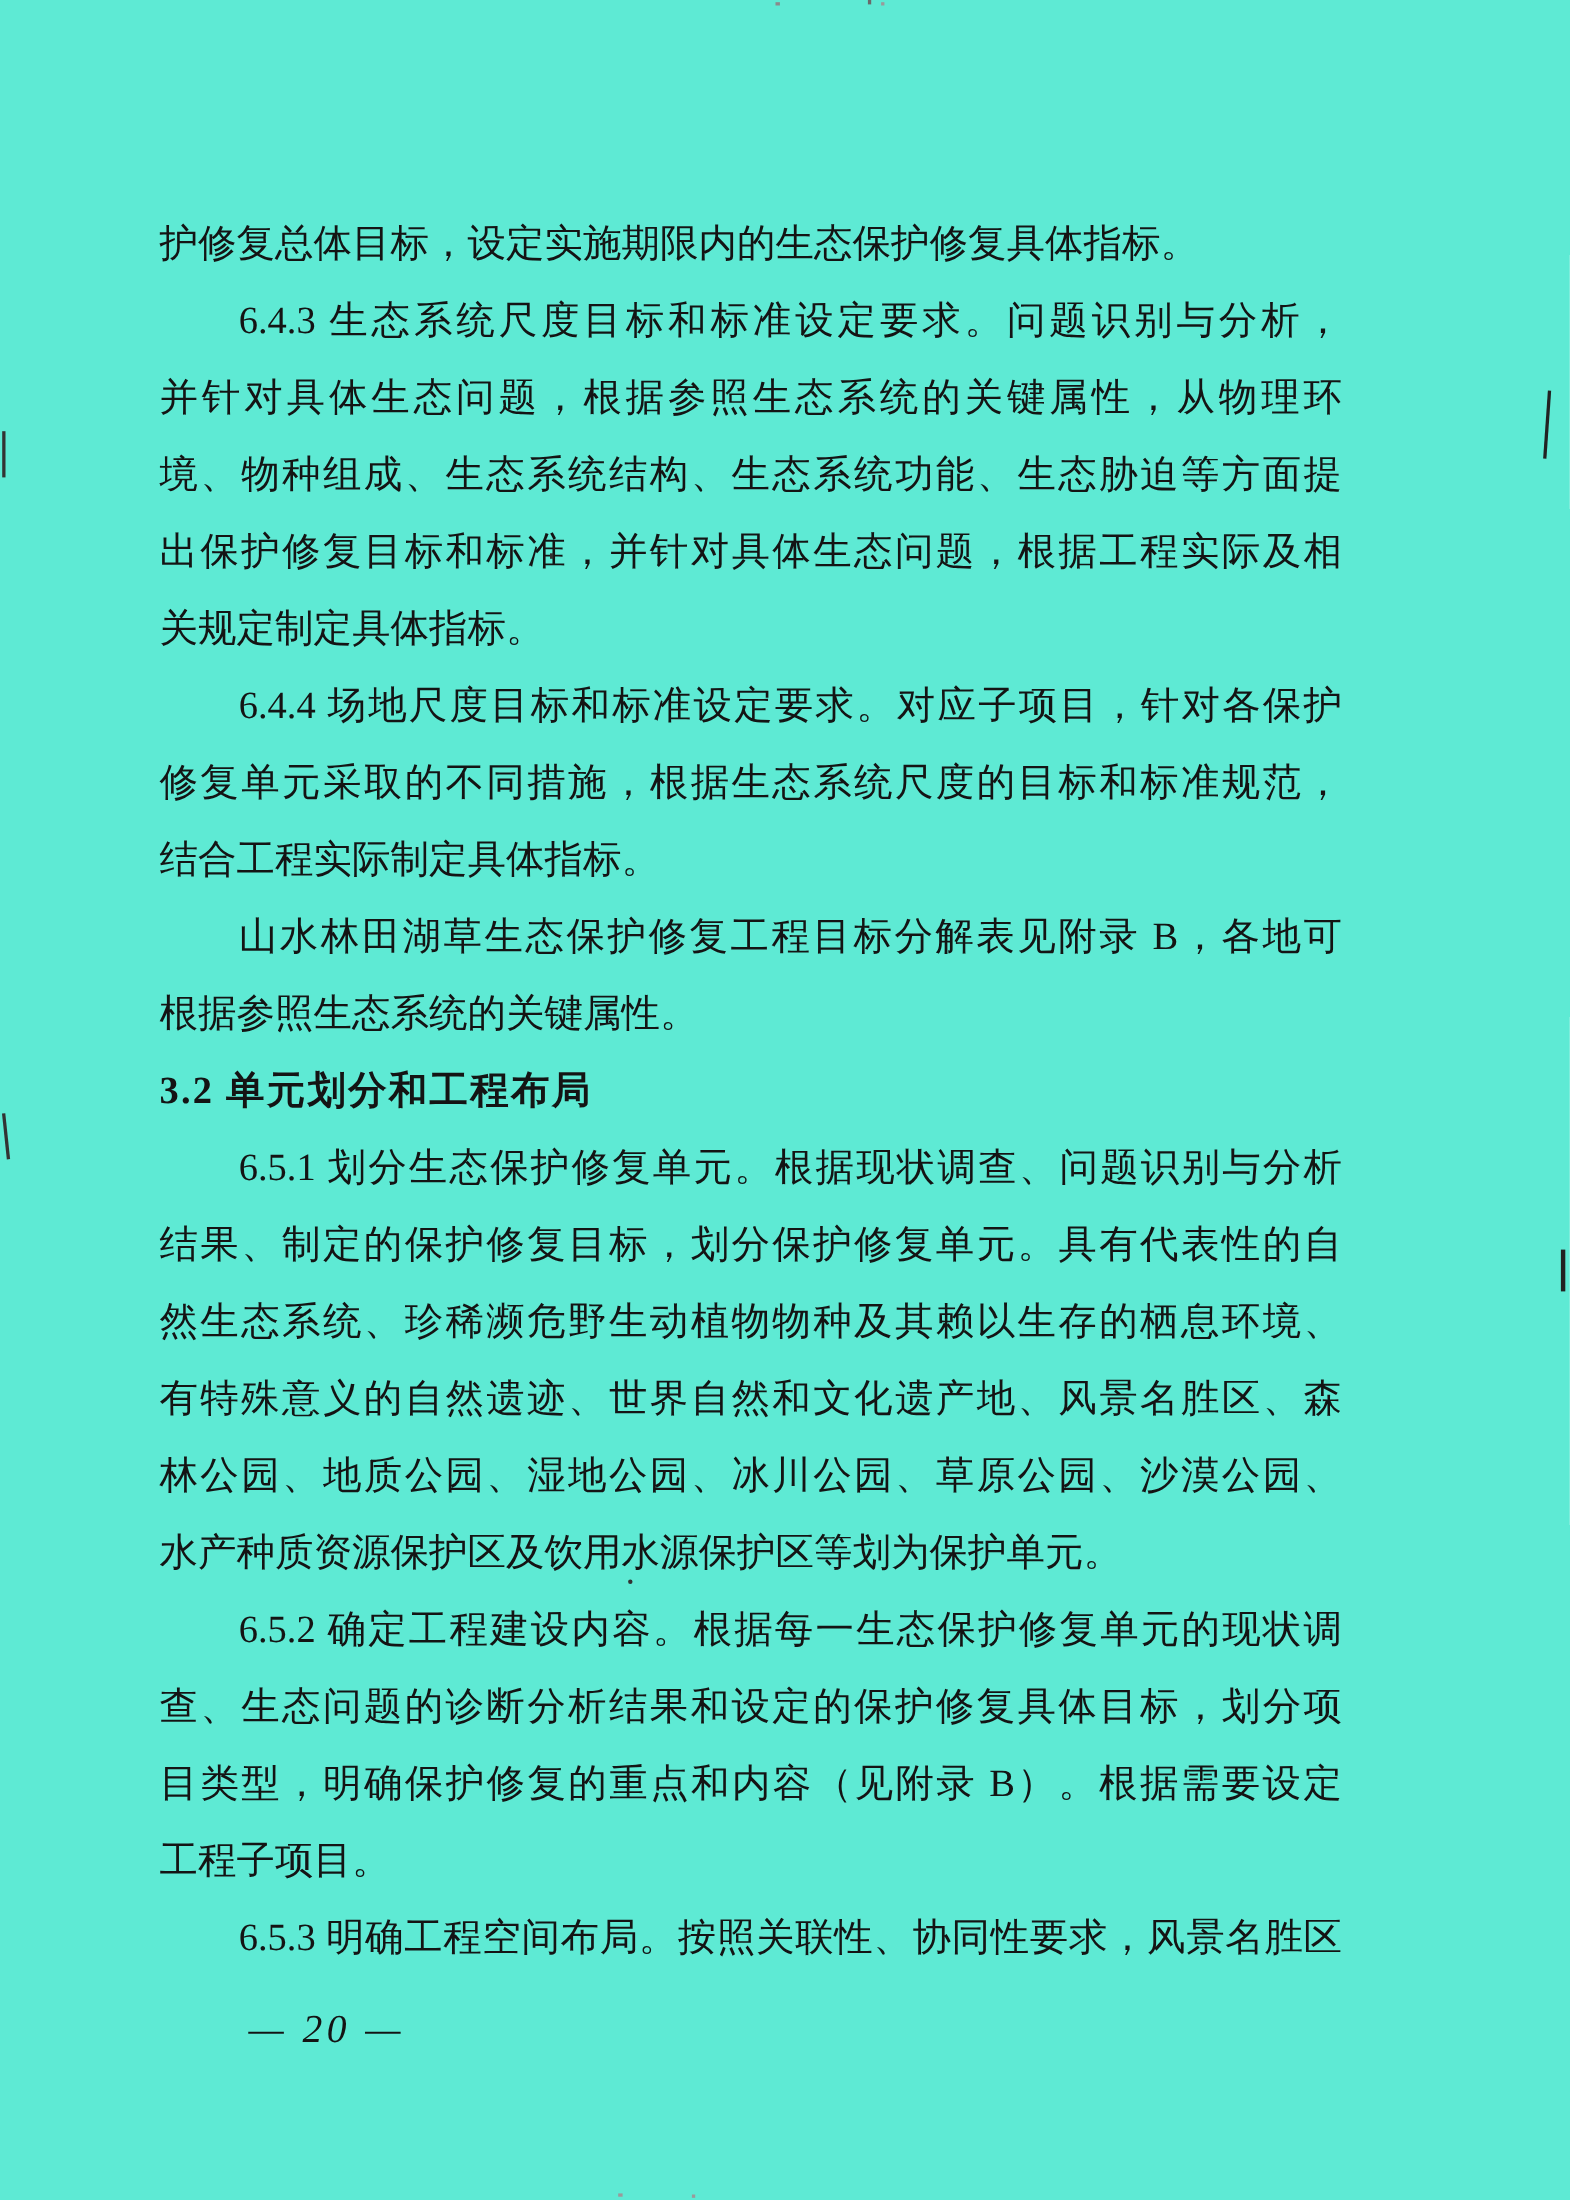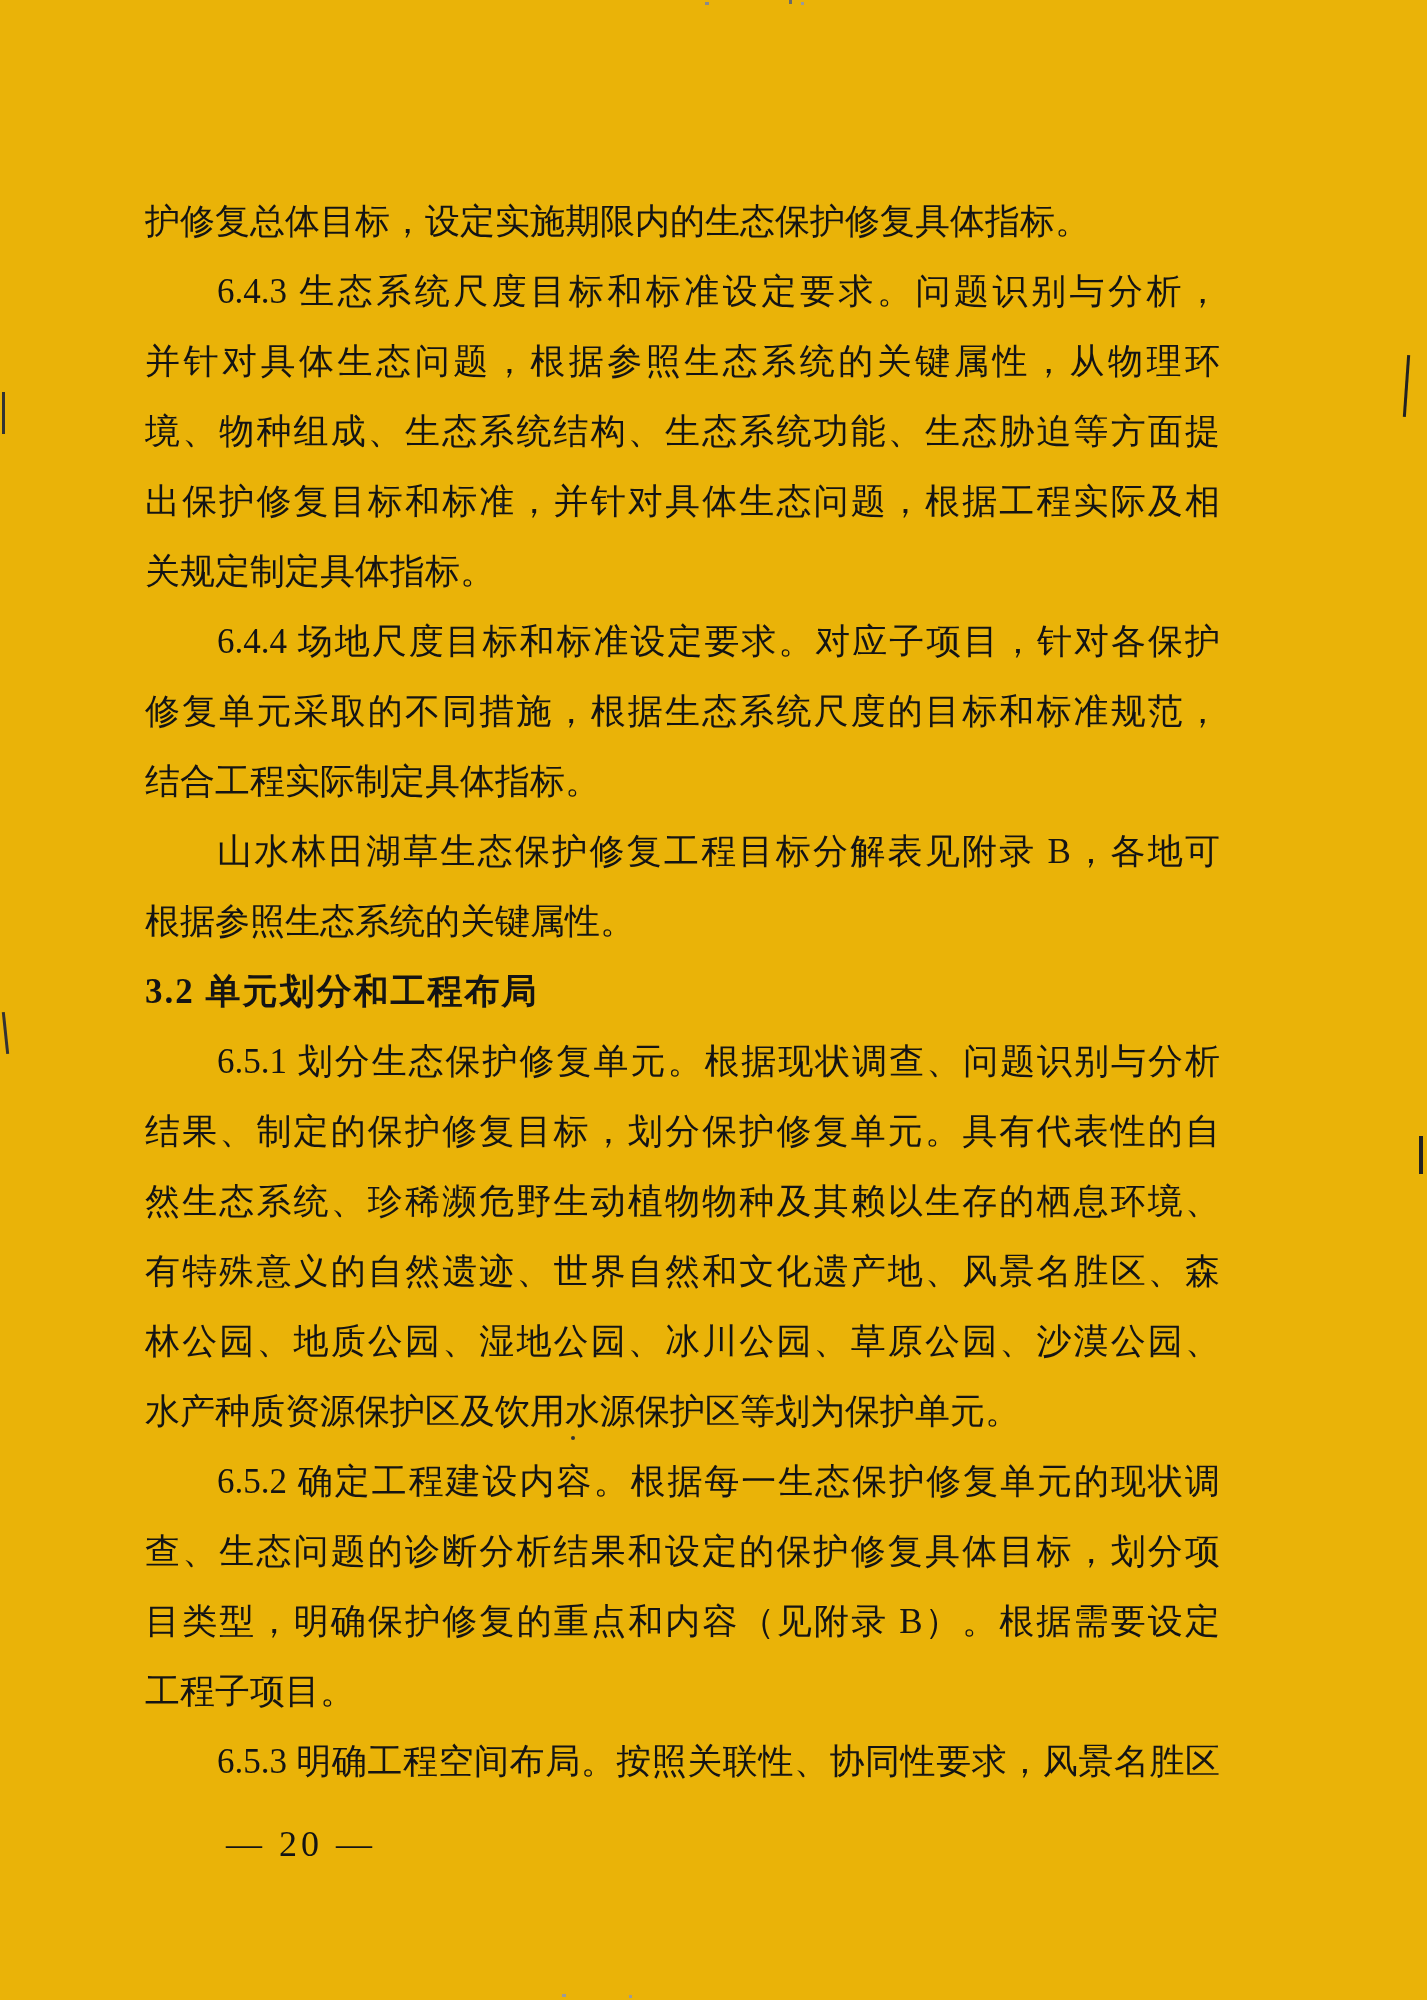--- a/index.html
+++ b/index.html
@@ -1,21 +1,21 @@
 <!DOCTYPE html>
 <html><head>
 <meta charset="utf-8">
 <style>
   html, body { margin: 0; padding: 0; }
   body { background: #ffffff; }
   .page {
     position: relative;
     width: 1427px;
     height: 2000px;
-    background: #eab308;
+    background: #5eead4;
     overflow: hidden;
     font-family: "Liberation Serif", "DejaVu Serif", serif;
     color: #141414;
   }
   .text-block {
     position: absolute;
     left: 145px;
     top: 187px;
     width: 1075px;
   }
@@ -44,20 +44,21 @@
   }
   .footer {
     position: absolute;
     left: 226px;
     top: 1822px;
     height: 44px;
     line-height: 44px;
     font-size: 36px;
     letter-spacing: 4px;
     color: #141414;
+    font-style: italic;
   }
   .artifact {
     position: absolute;
     background: #222222;
   }
 </style>
 </head>
 <body>
 
 <div class="page">

